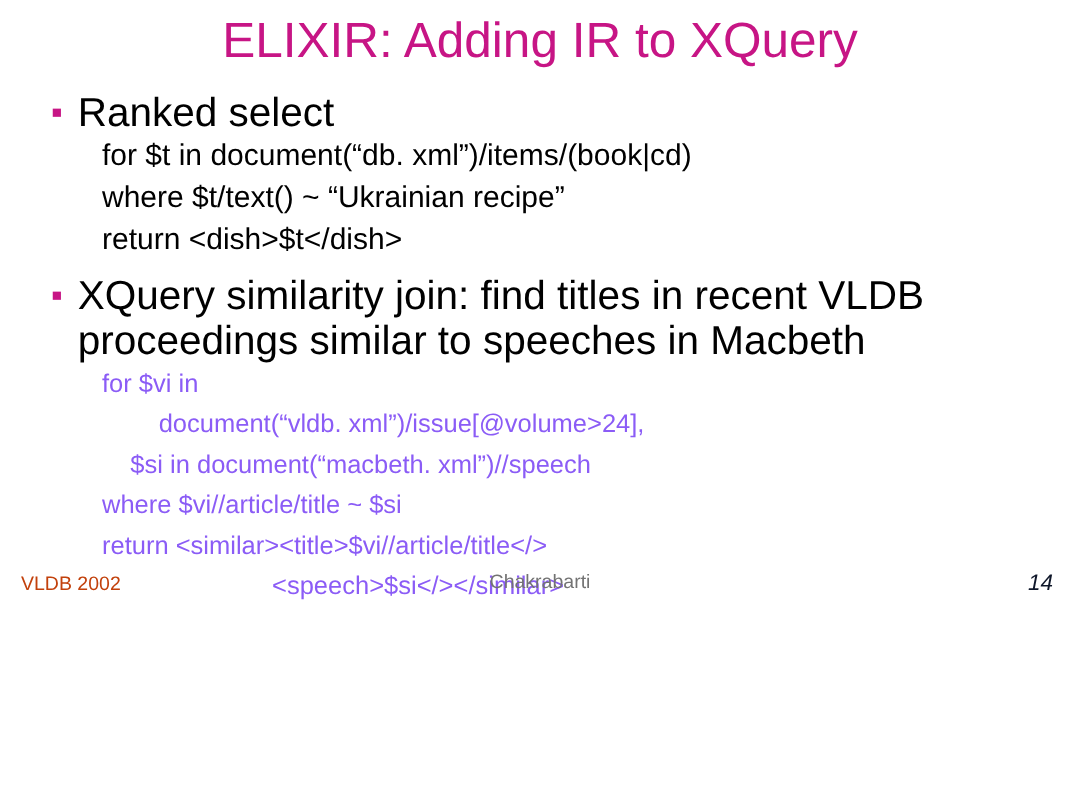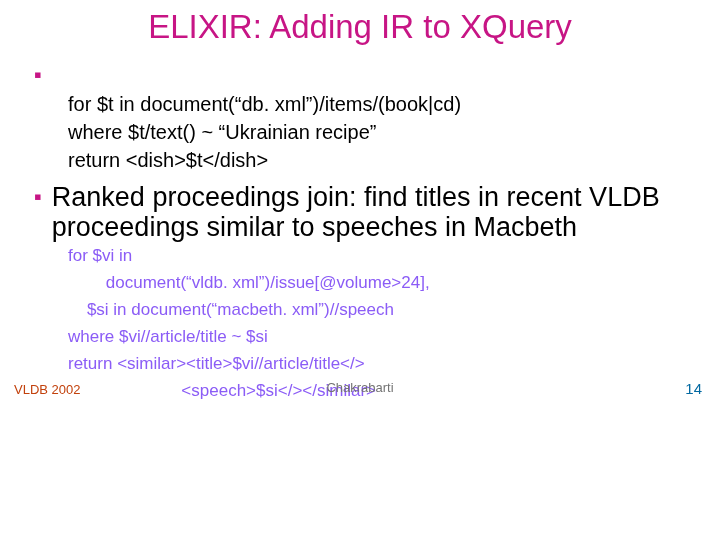--- a/index.html
+++ b/index.html
@@ -71,43 +71,44 @@
     padding: 0 18px 0 14px;
     font-size: 13px;
   }
   .footer-left { color: #c2410c; }
   .footer-center {
     position: absolute;
     left: 50%;
     transform: translateX(-50%);
     color: #737373;
   }
-  .footer-right { color: #0369a1; font-size: 15px; }
+  .footer-right { color: #0f172a; font-size: 15px; font-style: italic; }
 </style>
 </head>
 <body>
 
 <div class="slide">
 
   <div class="title">ELIXIR: Adding IR to XQuery</div>
 
   <div class="body">
 
     <div class="bullet">
       <span class="bullet-marker">▪</span>
+      <span class="bullet-text">Ranked select</span>
     </div>
     <div class="code">for $t in document(“db. xml”)/items/(book|cd)
 where $t/text() ~ “Ukrainian recipe”
 return &lt;dish&gt;$t&lt;/dish&gt;</div>
 
     <div class="spacer"></div>
 
     <div class="bullet">
       <span class="bullet-marker">▪</span>
-      <span class="bullet-text">Ranked proceedings join: find titles in recent VLDB proceedings similar to speeches in Macbeth</span>
+      <span class="bullet-text">XQuery similarity join: find titles in recent VLDB proceedings similar to speeches in Macbeth</span>
     </div>
     <div class="code2">for $vi in
         document(“vldb. xml”)/issue[@volume&gt;24],
     $si in document(“macbeth. xml”)//speech
 where $vi//article/title ~ $si
 return &lt;similar&gt;&lt;title&gt;$vi//article/title&lt;/&gt;
                         &lt;speech&gt;$si&lt;/&gt;&lt;/similar&gt;</div>
 
   </div>
 

